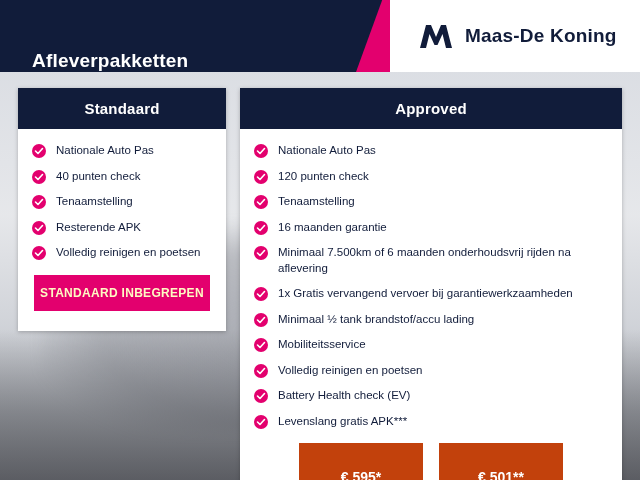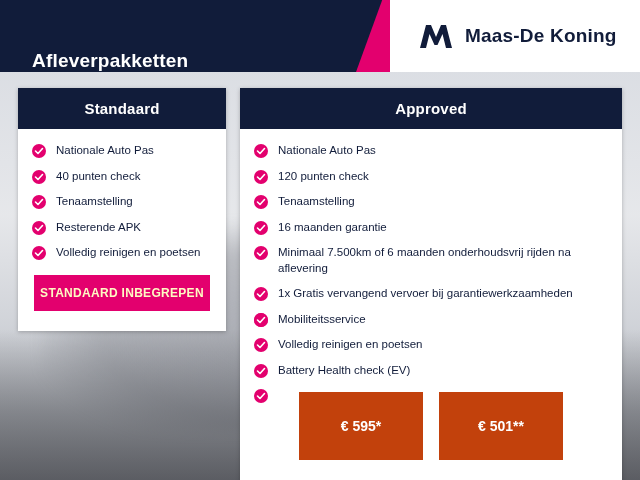--- a/index.html
+++ b/index.html
@@ -342,20 +342,21 @@
                 </svg>
             </span>
             <span>1x Gratis vervangend vervoer bij garantiewerkzaamheden</span>
           </li>
           <li>
             <span class="check">
               <svg width="10" height="10" viewBox="0 0 10 10">
                   <path d="M1.5 5 L4 7.5 L8.5 2.5" stroke="#ffffff" stroke-width="1.6" fill="none" stroke-linecap="round" stroke-linejoin="round"></path>
                 </svg>
             </span>
+            <span>Minimaal ½ tank brandstof/accu lading</span>
           </li>
           <li>
             <span class="check">
               <svg width="10" height="10" viewBox="0 0 10 10">
                   <path d="M1.5 5 L4 7.5 L8.5 2.5" stroke="#ffffff" stroke-width="1.6" fill="none" stroke-linecap="round" stroke-linejoin="round"></path>
                 </svg>
             </span>
             <span>Mobiliteitsservice</span>
           </li>
           <li>
@@ -373,20 +374,21 @@
                 </svg>
             </span>
             <span>Battery Health check (EV)</span>
           </li>
           <li>
             <span class="check">
               <svg width="10" height="10" viewBox="0 0 10 10">
                   <path d="M1.5 5 L4 7.5 L8.5 2.5" stroke="#ffffff" stroke-width="1.6" fill="none" stroke-linecap="round" stroke-linejoin="round"></path>
                 </svg>
             </span>
+            <span>Levenslang gratis APK***</span>
           </li>
         </ul>
 
         <div class="price-row">
           <button class="price-btn">€ 595*</button>
           <button class="price-btn">€ 501**</button>
         </div>
 
       </div>
     </div>

